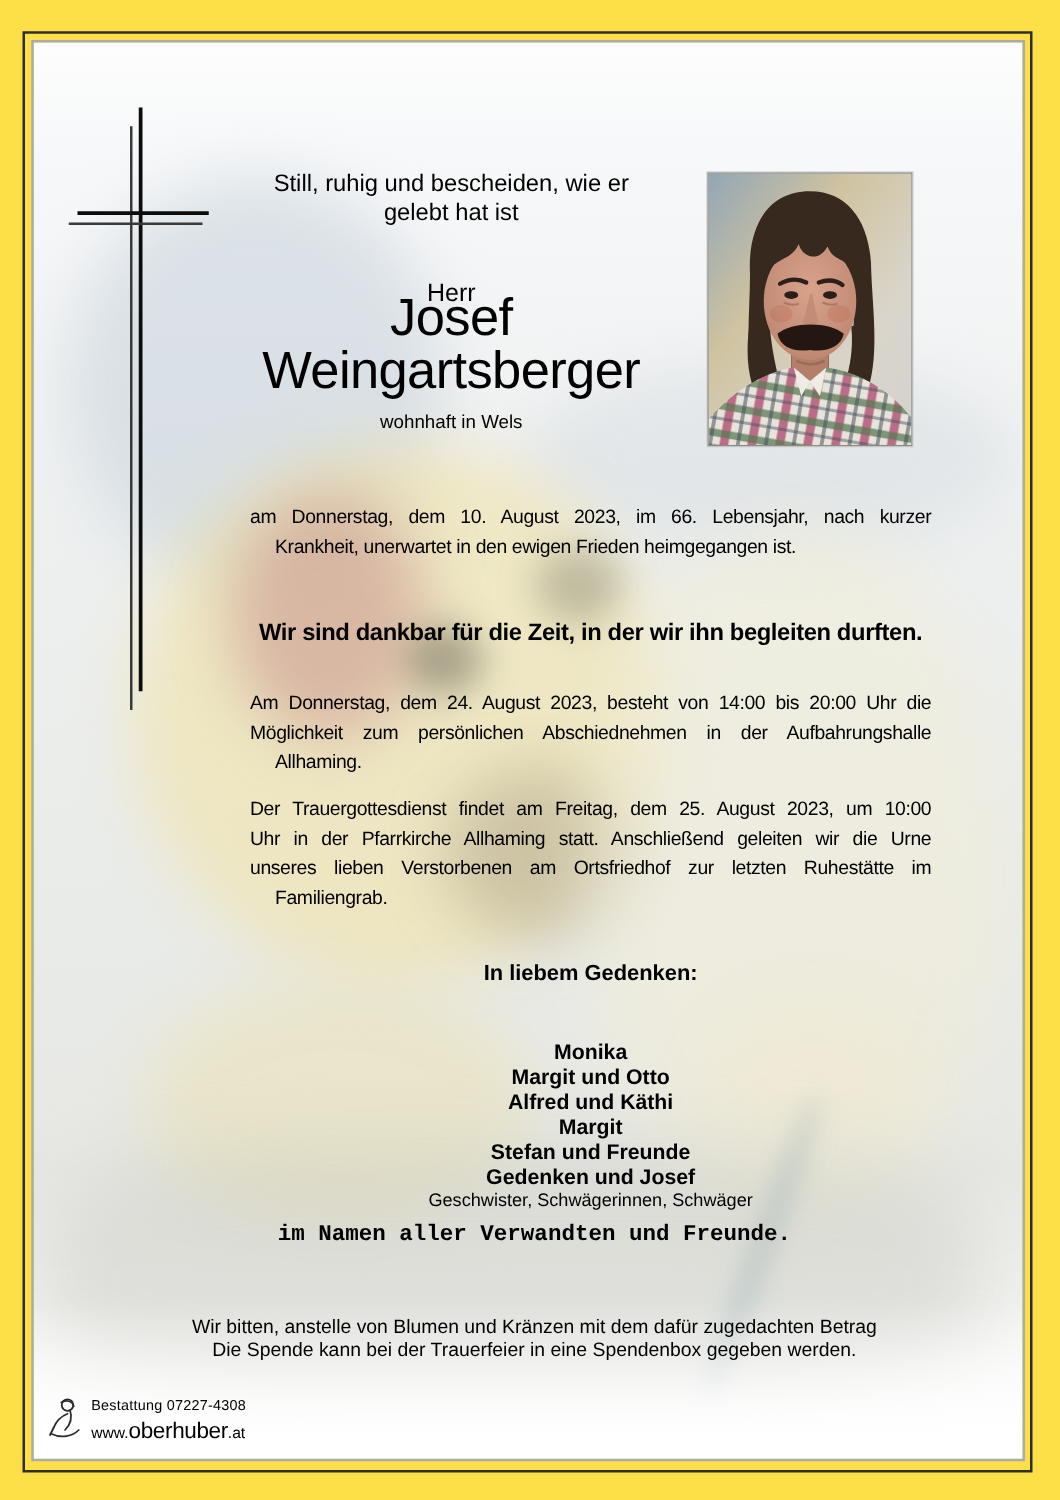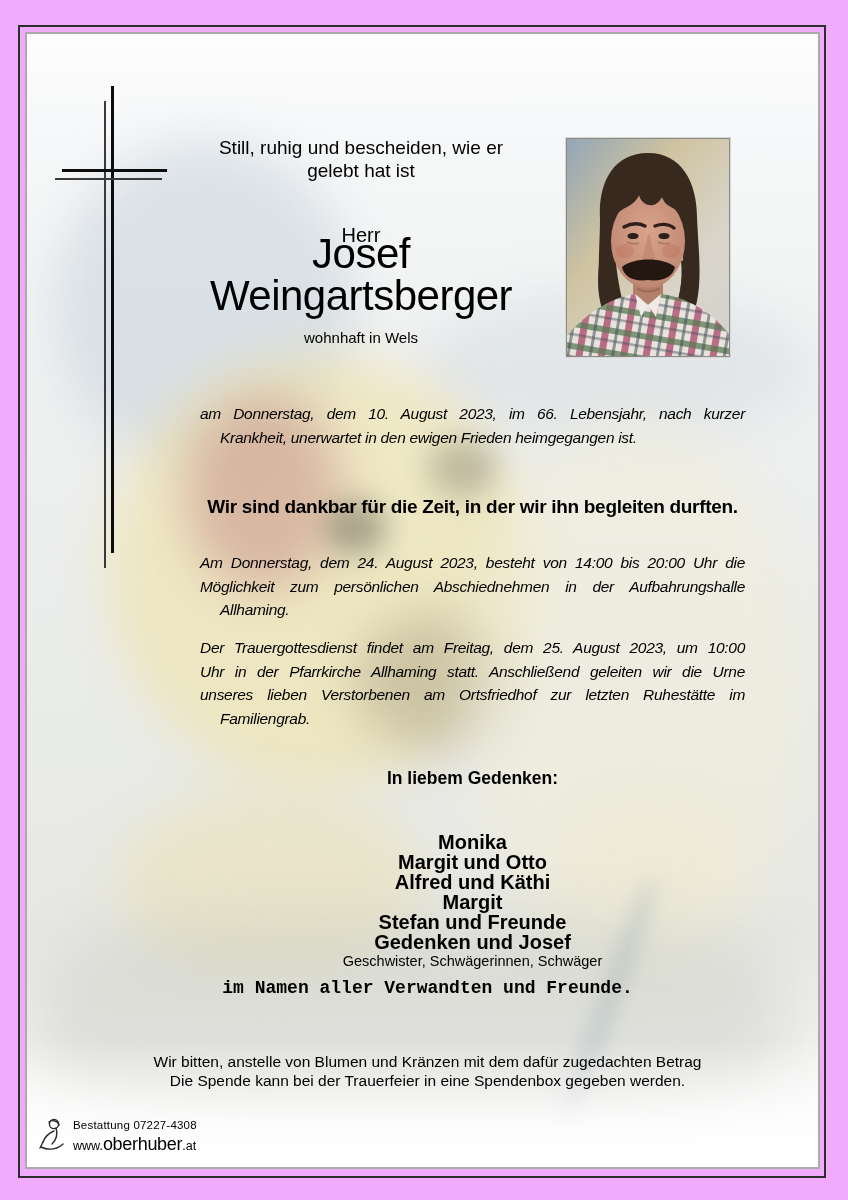--- a/index.html
+++ b/index.html
@@ -1,17 +1,17 @@
 <!DOCTYPE html>
 <html><head>
 <meta charset="utf-8">
 <style>
   html,body{margin:0;padding:0;background:#fff;}
   .page{
-    position:relative;width:848px;height:1200px;background:#f0abfc;
+    position:relative;width:848px;height:1200px;background:#fde047;
     font-family:"Liberation Sans",sans-serif;color:#000;overflow:hidden;
   }
   
   .frame-outer{position:absolute;left:18px;top:25px;width:804px;height:1149px;
     border:2px solid #2e2e2e;z-index:4;pointer-events:none;}
   .frame-inner{position:absolute;left:25px;top:32px;width:791px;height:1133px;
     border:2px solid #ababab;z-index:4;pointer-events:none;}
   
   .bg-layer{position:absolute;inset:0;z-index:0;clip-path:inset(34px 30px 33px 27px);}
   .bg-base{position:absolute;inset:0;
@@ -47,26 +47,26 @@
   .epitaph{left:61px;top:136px;width:600px;font-size:19px;line-height:23px;}
   .salutation{left:61px;top:199px;width:600px;font-size:20px;line-height:24px;margin-top:24px;}
   .deceased-name{left:61px;top:233px;width:600px;font-size:42px;line-height:42px;letter-spacing:-0.5px;}
   .residence{left:61px;top:329px;width:600px;font-size:15px;}
   .para{left:200px;top:0;width:545px;font-size:15.5px;line-height:23.5px;letter-spacing:-0.3px;}
   .p1{top:402px;}
   .gratitude{left:200px;top:496px;width:545px;font-size:19px;font-weight:bold;letter-spacing:-0.3px;}
   .p2{top:551px;}
   .p3{top:636px;}
   .gedenken{left:200px;top:768px;width:545px;font-size:17.5px;font-weight:bold;}
-  .mourners{left:200px;top:832px;width:545px;font-size:20px;font-weight:bold;line-height:20px;}
+  .mourners{left:200px;top:832px;width:545px;font-size:17px;font-weight:bold;line-height:20px;}
   .relation{left:200px;top:953px;width:545px;font-size:14.5px;}
   .closing{left:30px;top:978px;width:795px;font-size:18px;font-weight:bold;font-family:Liberation Mono, monospace;}
   .donation{left:30px;top:1052px;width:795px;font-size:15.5px;line-height:19px;}
   .donation .bold{font-weight:bold;}
-  .justified .jline{text-align:justify;text-align-last:justify;font-style:italic;}
+  .justified .jline{text-align:justify;text-align-last:justify;}
   .justified .jline:last-child{text-align-last:left;margin-left:20px;}
   .centered-lines .jline{text-align:center;}
   
   .footer{position:absolute;left:36px;top:1114px;z-index:5;display:flex;align-items:flex-start;}
   .footer svg{width:32px;height:38px;flex:0 0 auto;margin-top:2px;}
   .footer-text{margin-left:5px;line-height:1;}
   .footer-line1{font-size:11.5px;margin-top:6px;letter-spacing:0.2px;}
   .footer-line2{margin-top:3px;white-space:nowrap;}
   .footer-line2 .small{font-size:12.5px;}
   .footer-line2 .big{font-size:18px;letter-spacing:-0.3px;}

